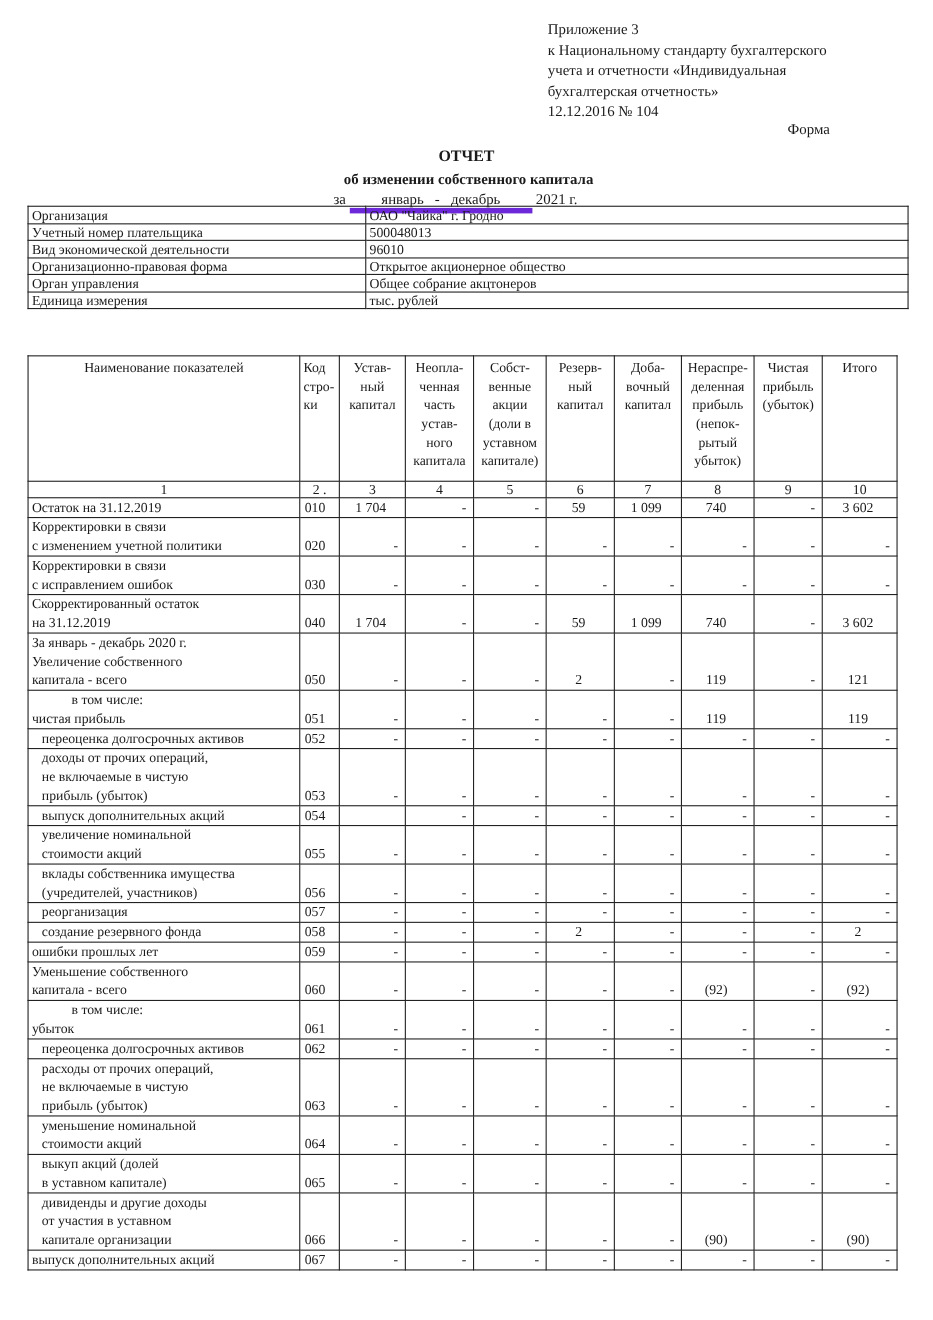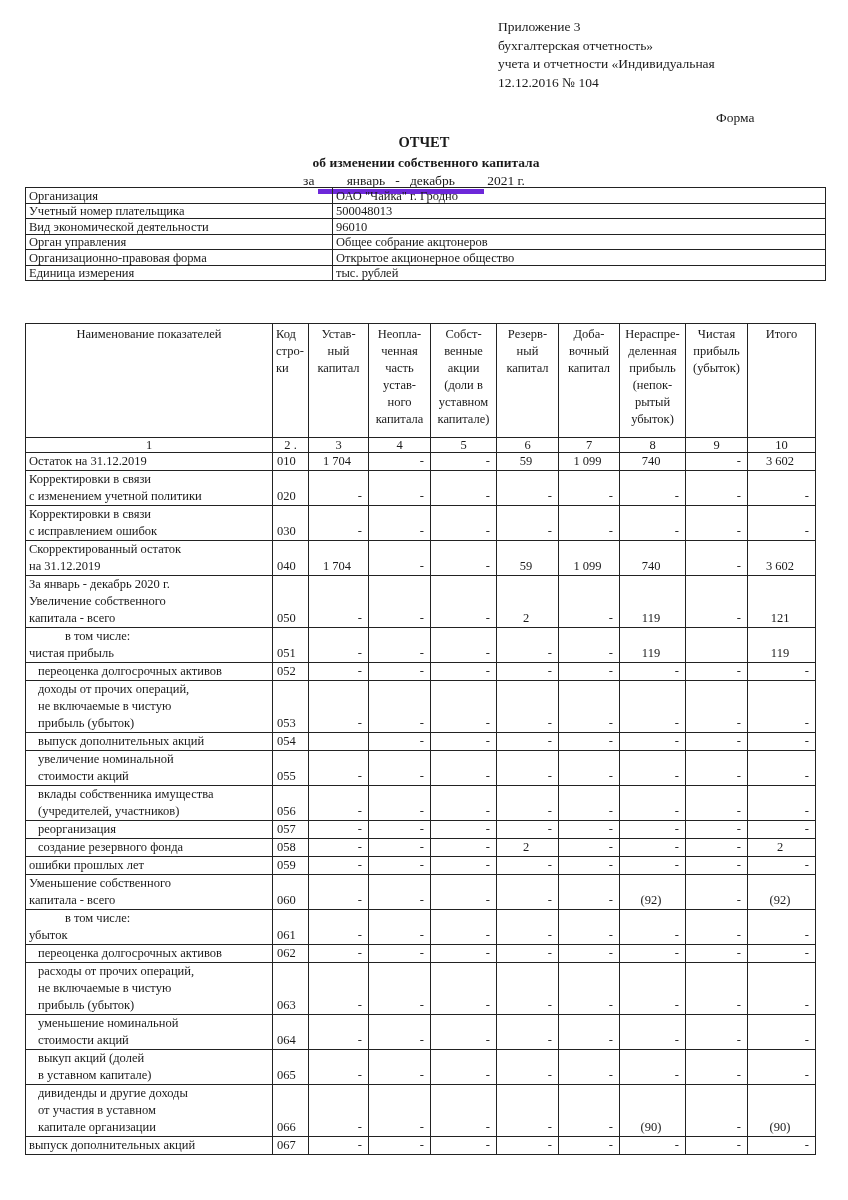--- a/index.html
+++ b/index.html
@@ -31,22 +31,23 @@
   .main td.v { text-align: right; padding-right: 6px; }
   .main td.v.c { text-align: center; }
   .ind { padding-left: 12px !important; }
   .ind2 { padding-left: 36px; }
 </style>
 </head>
 <body>
 
 <div class="appendix">
   <div>Приложение 3</div>
+  <div>к Национальному стандарту бухгалтерского</div>
+  <div>учета и отчетности «Индивидуальная</div>
   <div>бухгалтерская отчетность»</div>
-  <div>учета и отчетности «Индивидуальная</div>
   <div>12.12.2016 № 104</div>
 </div>
 <div class="forma">Форма</div>
 
 <div class="title-block">
   <div class="title-main">ОТЧЕТ</div>
   <div class="title-sub">об изменении собственного капитала</div>
   <div class="title-period">
     <span>за</span>
     <span class="u" style="white-space:pre">январь   -   декабрь</span>
@@ -62,26 +63,26 @@
       </tr>
       <tr>
         <td class="k">Учетный номер плательщика</td>
         <td>500048013</td>
       </tr>
       <tr>
         <td class="k">Вид экономической деятельности</td>
         <td>96010</td>
       </tr>
       <tr>
+        <td class="k">Организационно-правовая форма</td>
+        <td>Открытое акционерное общество</td>
+      </tr>
+      <tr>
         <td class="k">Орган управления</td>
         <td>Общее собрание акцтонеров</td>
-      </tr>
-      <tr>
-        <td class="k">Организационно-правовая форма</td>
-        <td>Открытое акционерное общество</td>
       </tr>
       <tr>
         <td class="k">Единица измерения</td>
         <td>тыс. рублей</td>
       </tr>
     </tbody>
 </table>
 
 <table class="main">
   <colgroup>

